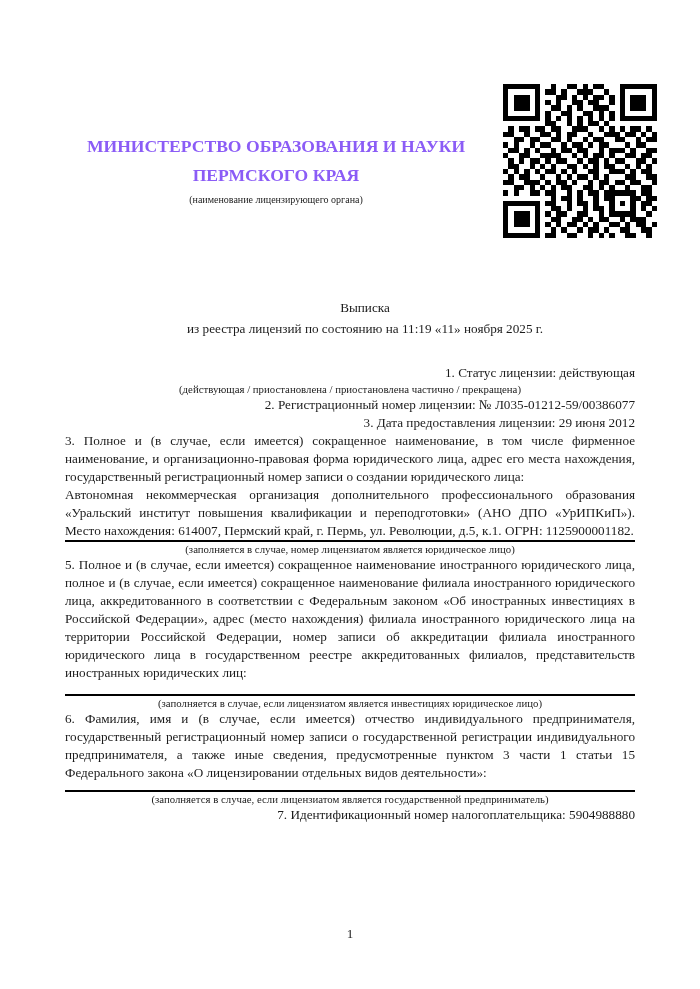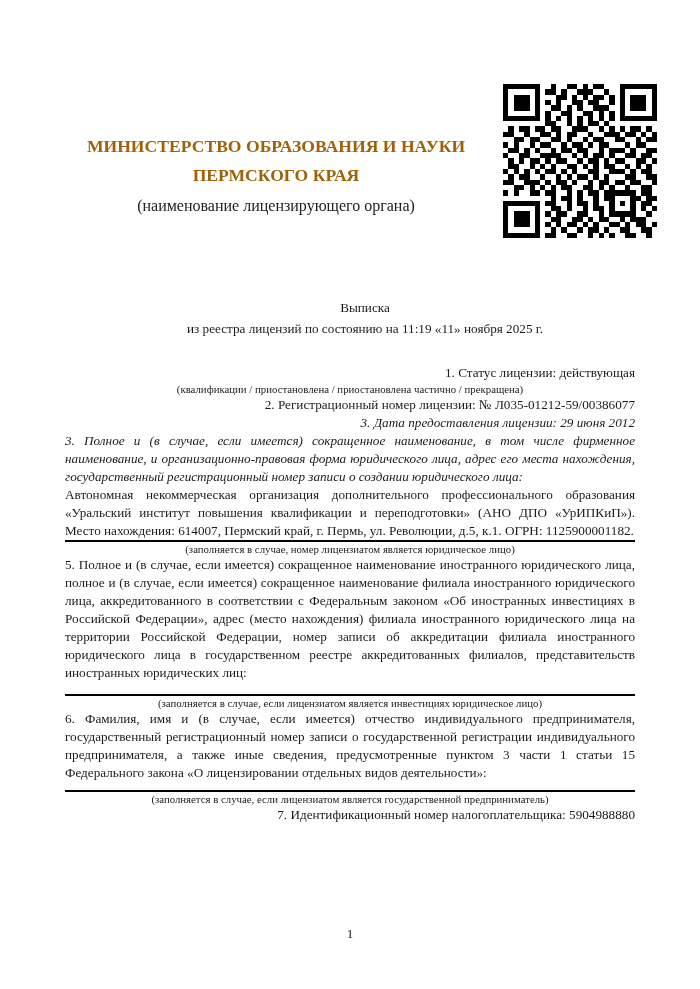--- a/index.html
+++ b/index.html
@@ -24,26 +24,26 @@
     position: absolute;
     left: 58px;
     top: 132px;
     width: 436px;
     text-align: center;
   }
   .h-line {
     font-weight: bold;
     font-size: 17.6px;
     line-height: 29px;
-    color: #a16207;
+    color: #8b5cf6;
   }
   .h-caption {
-    font-size: 16px;
+    font-size: 10px;
     line-height: 15px;
-    margin-top: 8px;
+    margin-top: 2px;
     color: #222222;
   }
   .title-block {
     position: absolute;
     left: 80px;
     top: 297px;
     width: 570px;
     text-align: center;
     font-size: 13.2px;
     line-height: 21px;
@@ -58,21 +58,21 @@
   }
   .content p { margin: 0; }
   .line { text-align: right; }
   .para { text-align: justify; }
   .note {
     font-size: 10.8px;
     line-height: 14px;
     text-align: center;
     color: #222222;
   }
-  .mt14 { margin-top: 14px; font-style: italic; }
+  .mt14 { margin-top: 14px; }
   .mt20 { margin-top: 20px; }
   .mt30 { margin-top: 30px; }
   .field { border-bottom: 2px solid #000000; }
   .blank-field { border-bottom: 2px solid #000000; height: 12px; }
   .blank-field.short { height: 8px; }
   .pagenum {
     position: absolute;
     left: 0;
     top: 925px;
     width: 700px;
@@ -541,21 +541,21 @@
   </header>
 
   <div class="title-block">
     <div>Выписка</div>
     <div>из реестра лицензий по состоянию на 11:19 «11» ноября 2025 г.</div>
   </div>
 
   <main class="content">
 
     <p class="line">1. Статус лицензии: действующая</p>
-    <p class="note">(квалификации / приостановлена / приостановлена частично / прекращена)</p>
+    <p class="note">(действующая / приостановлена / приостановлена частично / прекращена)</p>
 
     <p class="line mt20">2. Регистрационный номер лицензии: № Л035-01212-59/00386077</p>
 
     <p class="line mt14">3. Дата предоставления лицензии: 29 июня 2012</p>
 
     <p class="para mt14">3. Полное и (в случае, если имеется) сокращенное наименование, в том числе фирменное наименование, и организационно-правовая форма юридического лица, адрес его места нахождения, государственный регистрационный номер записи о создании юридического лица:</p>
     <div class="field">
       <p class="para">Автономная некоммерческая организация дополнительного профессионального образования «Уральский институт повышения квалификации и переподготовки» (АНО ДПО «УрИПКиП»). Место нахождения: 614007, Пермский край, г. Пермь, ул. Революции, д.5, к.1. ОГРН: 1125900001182.</p>
     </div>
     <p class="note">(заполняется в случае, номер лицензиатом является юридическое лицо)</p>

